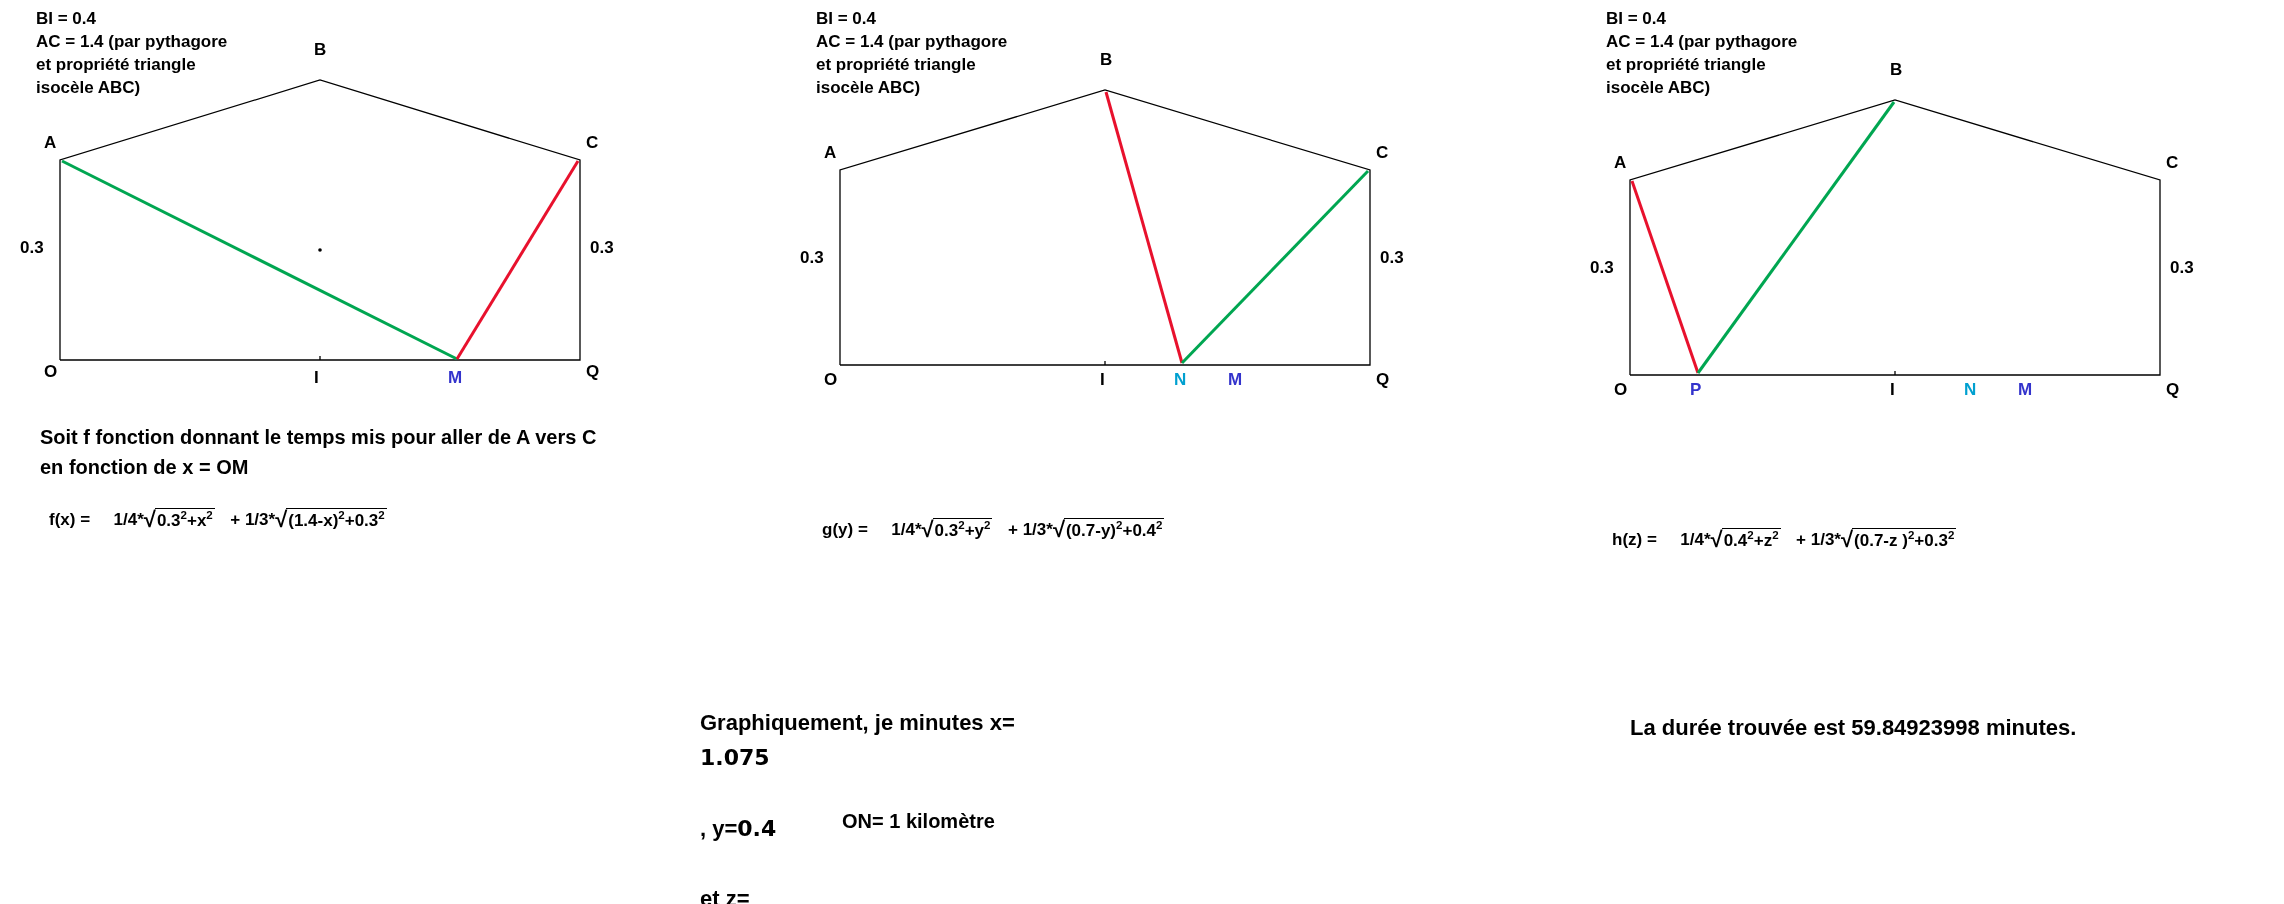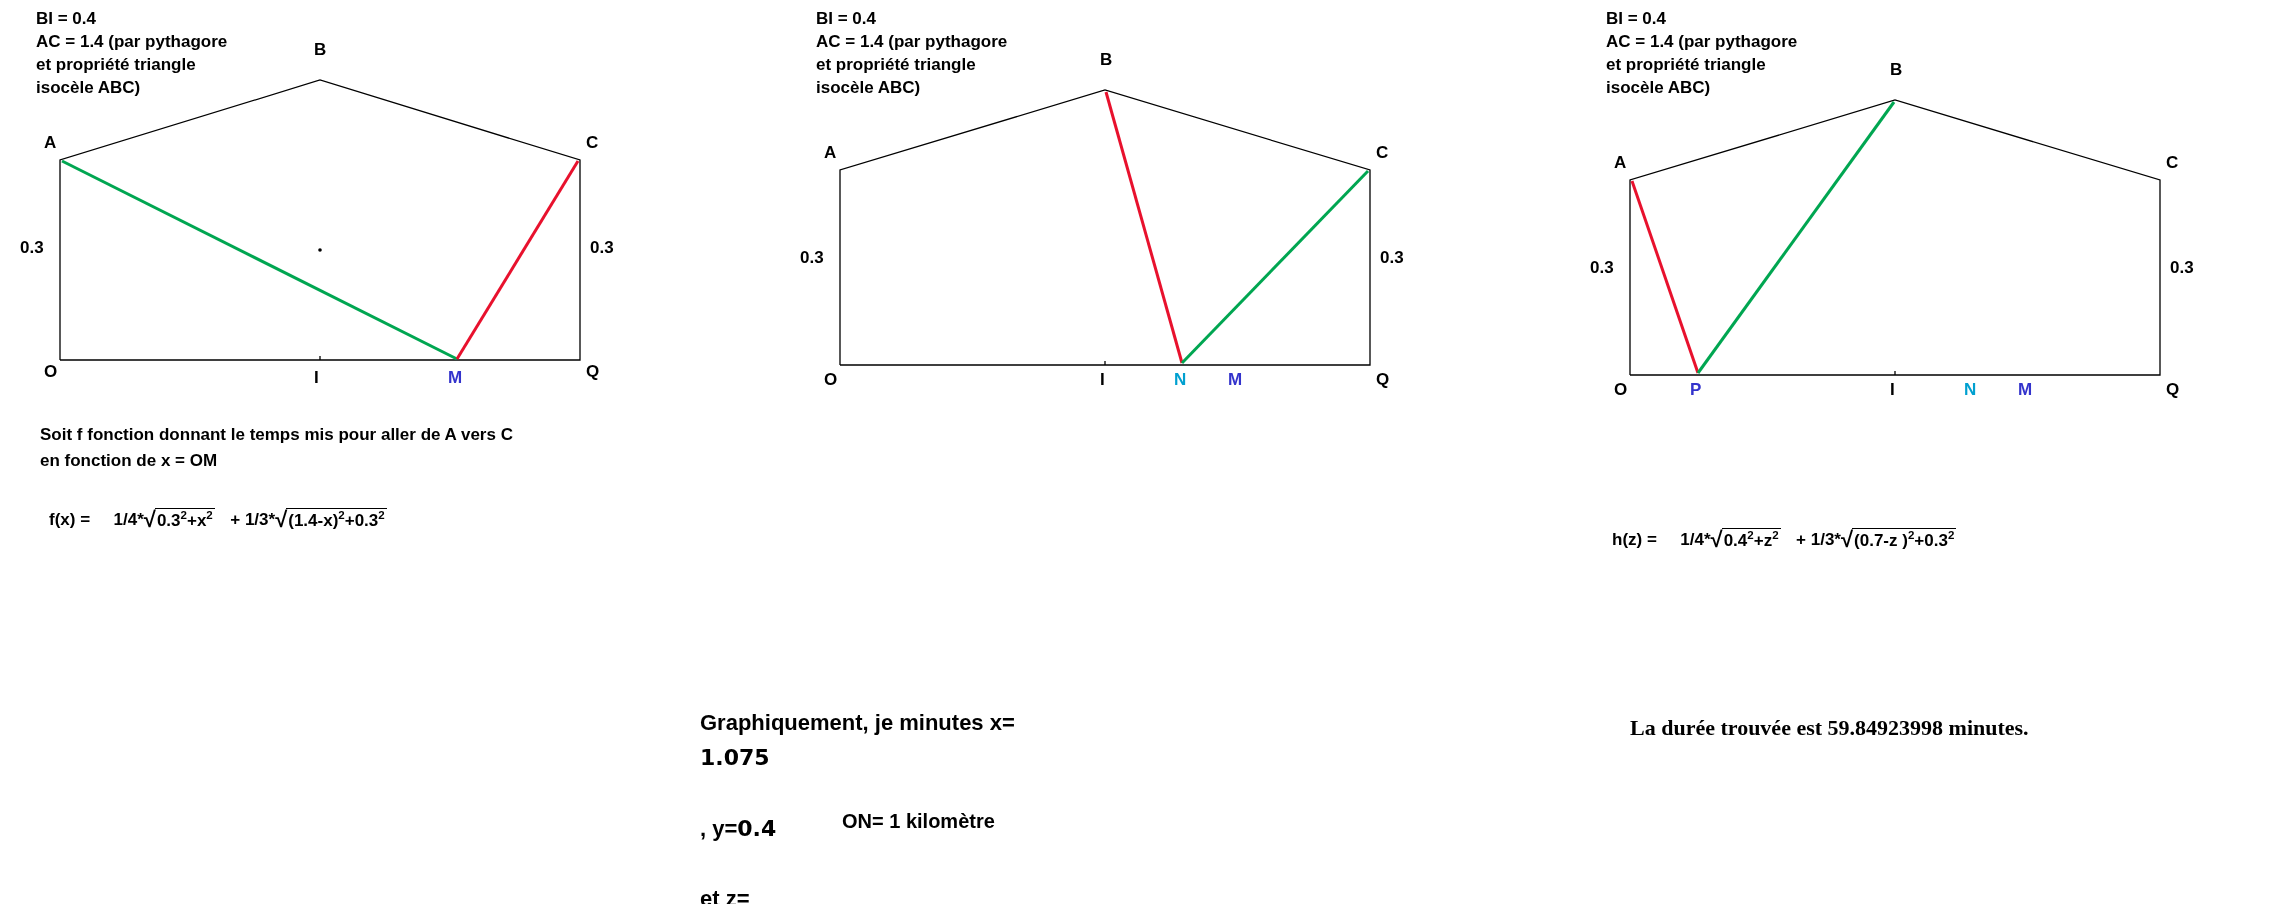--- a/index.html
+++ b/index.html
@@ -36,21 +36,21 @@
   }
   .svgwrap {
     position: absolute;
     left: 0;
     top: 0;
     width: 740px;
     height: 400px;
   }
   .caption {
     position: absolute;
-    font-size: 17px;
+    font-size: 20px;
     font-weight: bold;
     line-height: 1.5;
     white-space: pre-line;
   }
   .formula {
     position: absolute;
     font-size: 17px;
     font-weight: bold;
     white-space: nowrap;
   }
@@ -84,21 +84,20 @@
   #op-lines {
     left: 800px;
     top: 740px;
     font-size: 20px;
     line-height: 1.75;
   }
   #duration-result {
     left: 1630px;
     top: 715px;
     font-size: 22px;
-    font-family: Liberation Serif, serif;
   }
   .lbl { font-size: 17px; font-weight: bold; }
 </style>
 </head>
 <body>
 
 <div class="panel" id="panel-1">
   <div class="note">BI = 0.4
 AC = 1.4 (par pythagore
 et propriété triangle
@@ -159,20 +158,28 @@
     <span class="lbl" style="position:absolute;left:24px;top:370px;">O</span>
     <span class="lbl" style="position:absolute;left:576px;top:370px;">Q</span>
     <span class="lbl" style="position:absolute;left:300px;top:370px;">I</span>
     <span class="lbl" style="position:absolute;left:374px;top:370px;color:#00a0d0;">N</span>
     <span class="lbl" style="position:absolute;left:428px;top:370px;color:#3333cc;">M</span>
     <span class="lbl" style="position:absolute;left:0px;top:248px;">0.3</span>
     <span class="lbl" style="position:absolute;left:580px;top:248px;">0.3</span>
   </div>
 
 
+  <div class="formula" style="left:22px;top:515px;">
+    <span>g(y) =</span>
+    <span style="display:inline-block;width:14px;"></span>
+    <span>1/4*</span><span class="sqrtsym">√</span><span class="radbar"><span>0.3<sup>2</sup>+y<sup>2</sup></span></span>
+    <span style="display:inline-block;width:6px;"></span>
+    <span>+</span>
+    <span>1/3*</span><span class="sqrtsym">√</span><span class="radbar"><span>(0.7-y)<sup>2</sup>+0.4<sup>2</sup></span></span>
+  </div>
 </div>
 
 <div class="panel" id="panel-3">
   <div class="note">BI = 0.4
 AC = 1.4 (par pythagore
 et propriété triangle
 isocèle ABC)</div>
 
   <div class="svgwrap">
     <svg width="740" height="400" viewBox="0 0 740 400" xmlns="http://www.w3.org/2000/svg">

